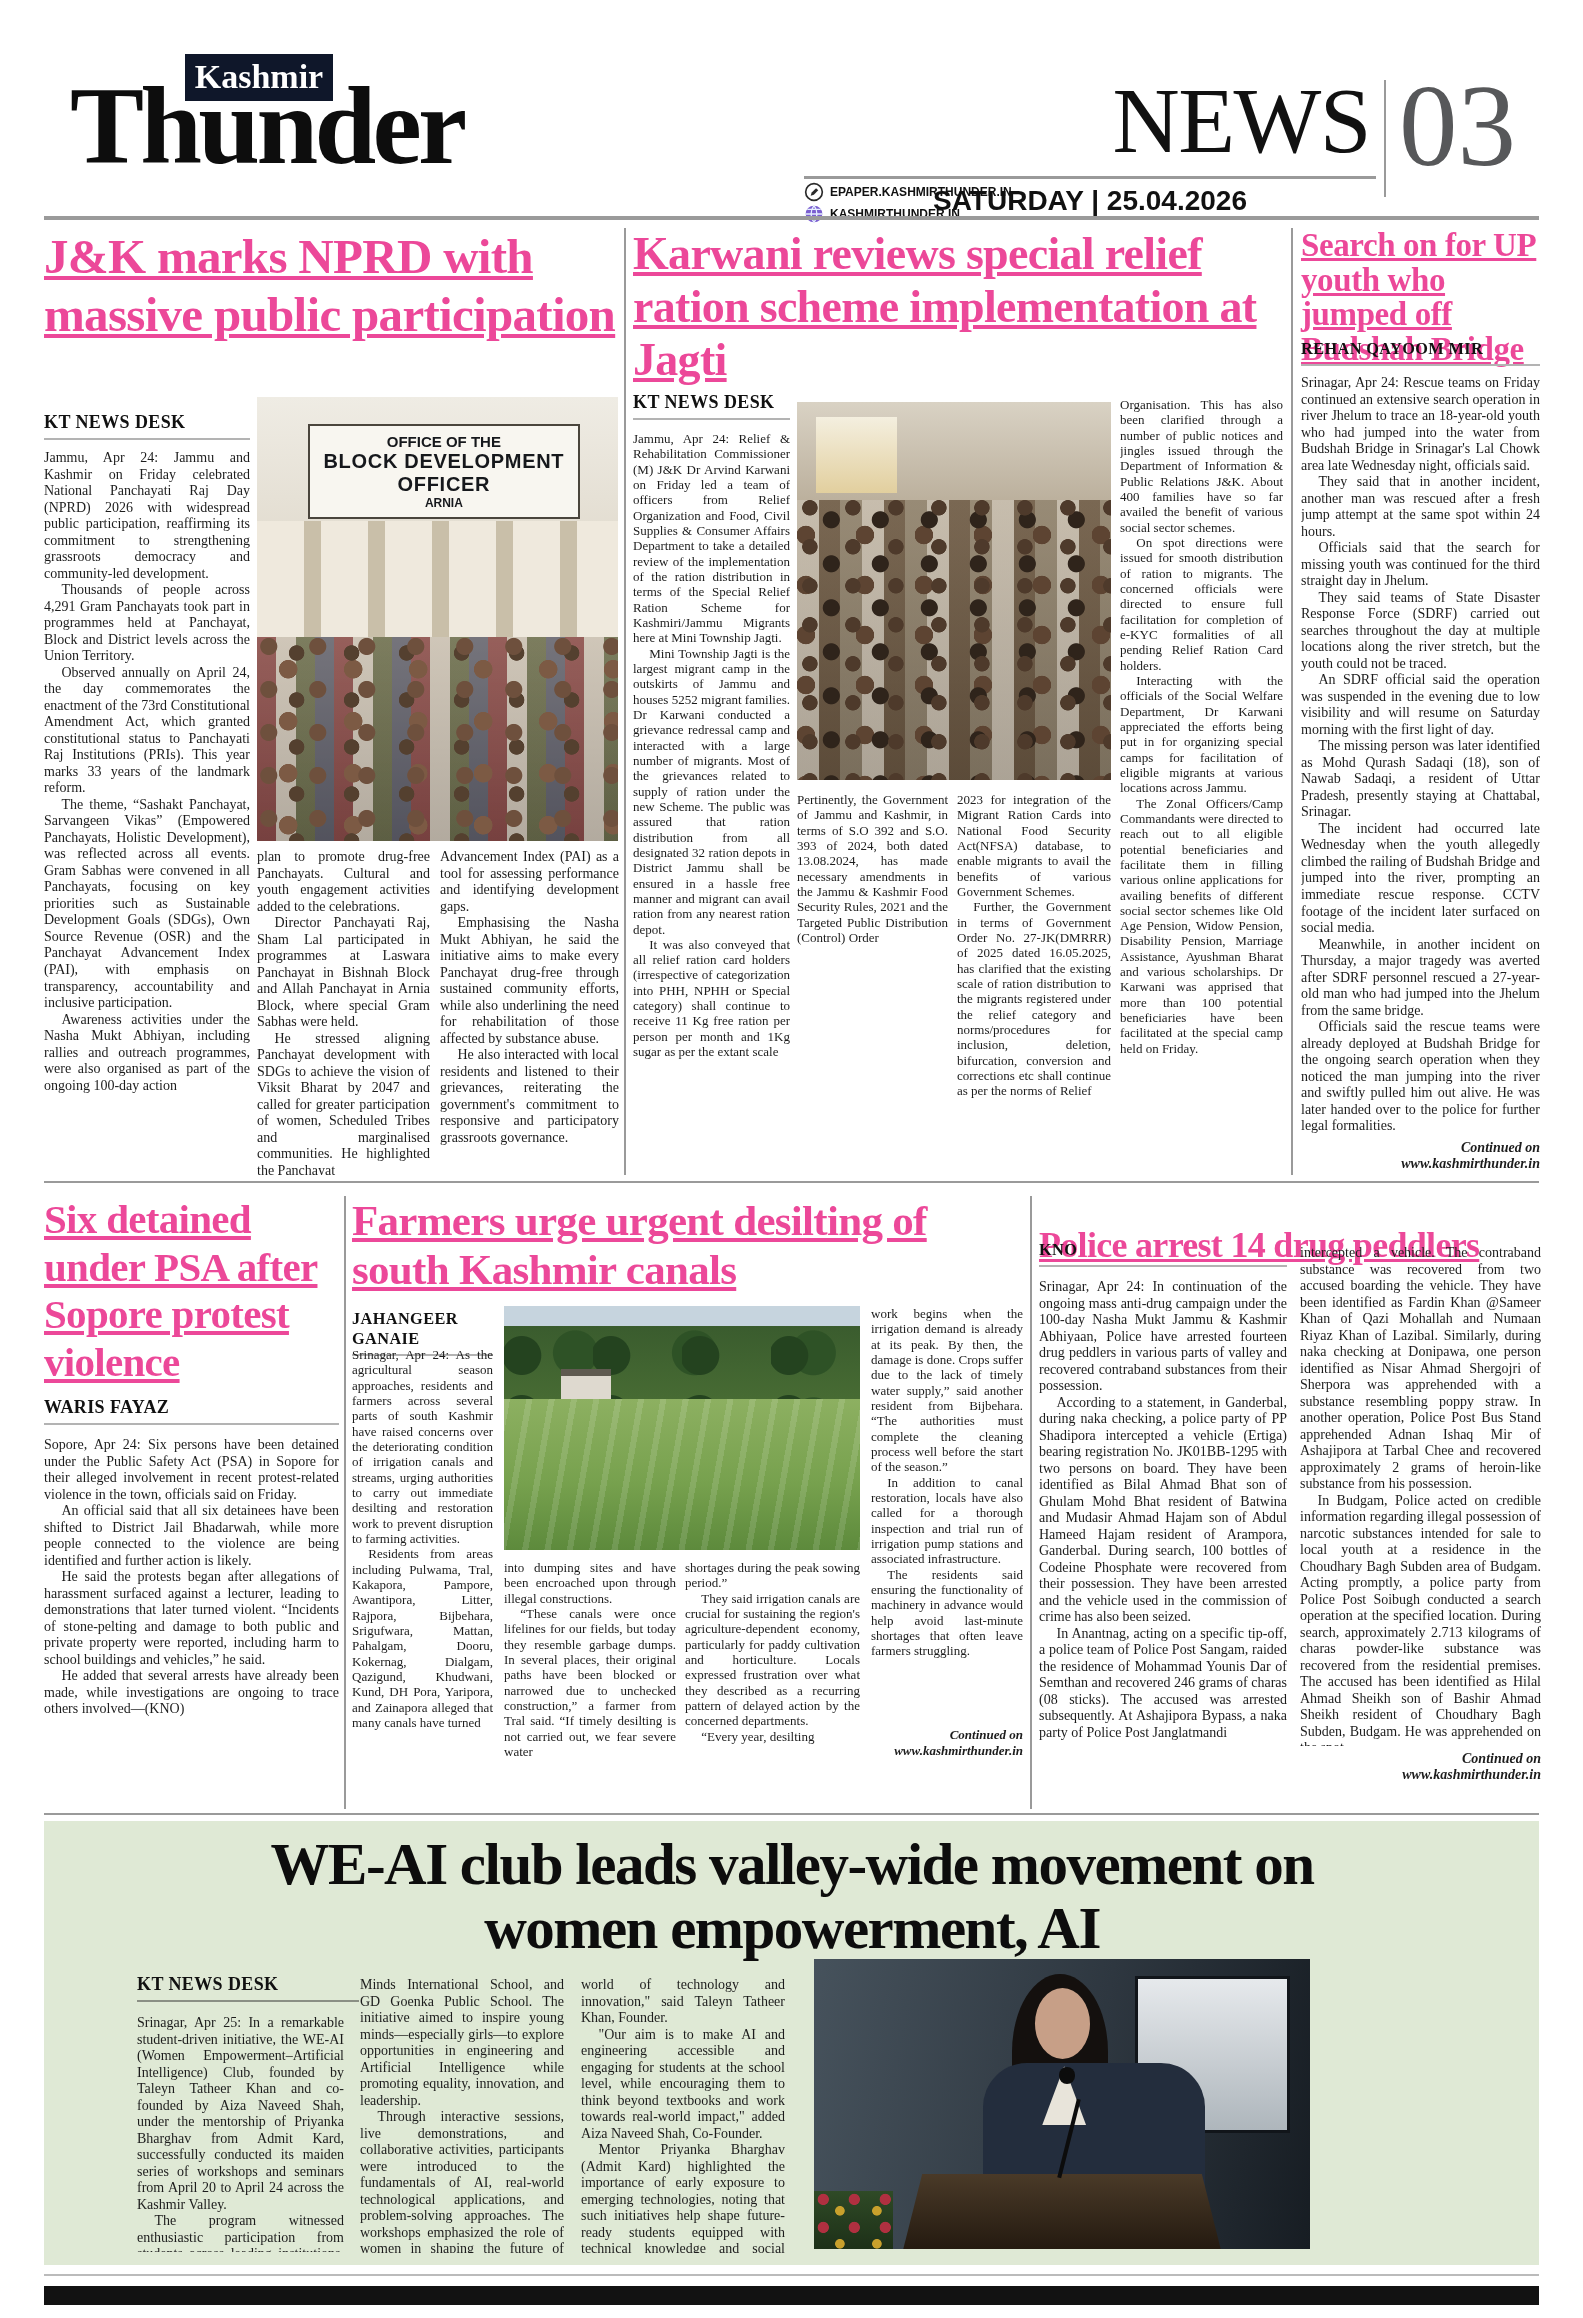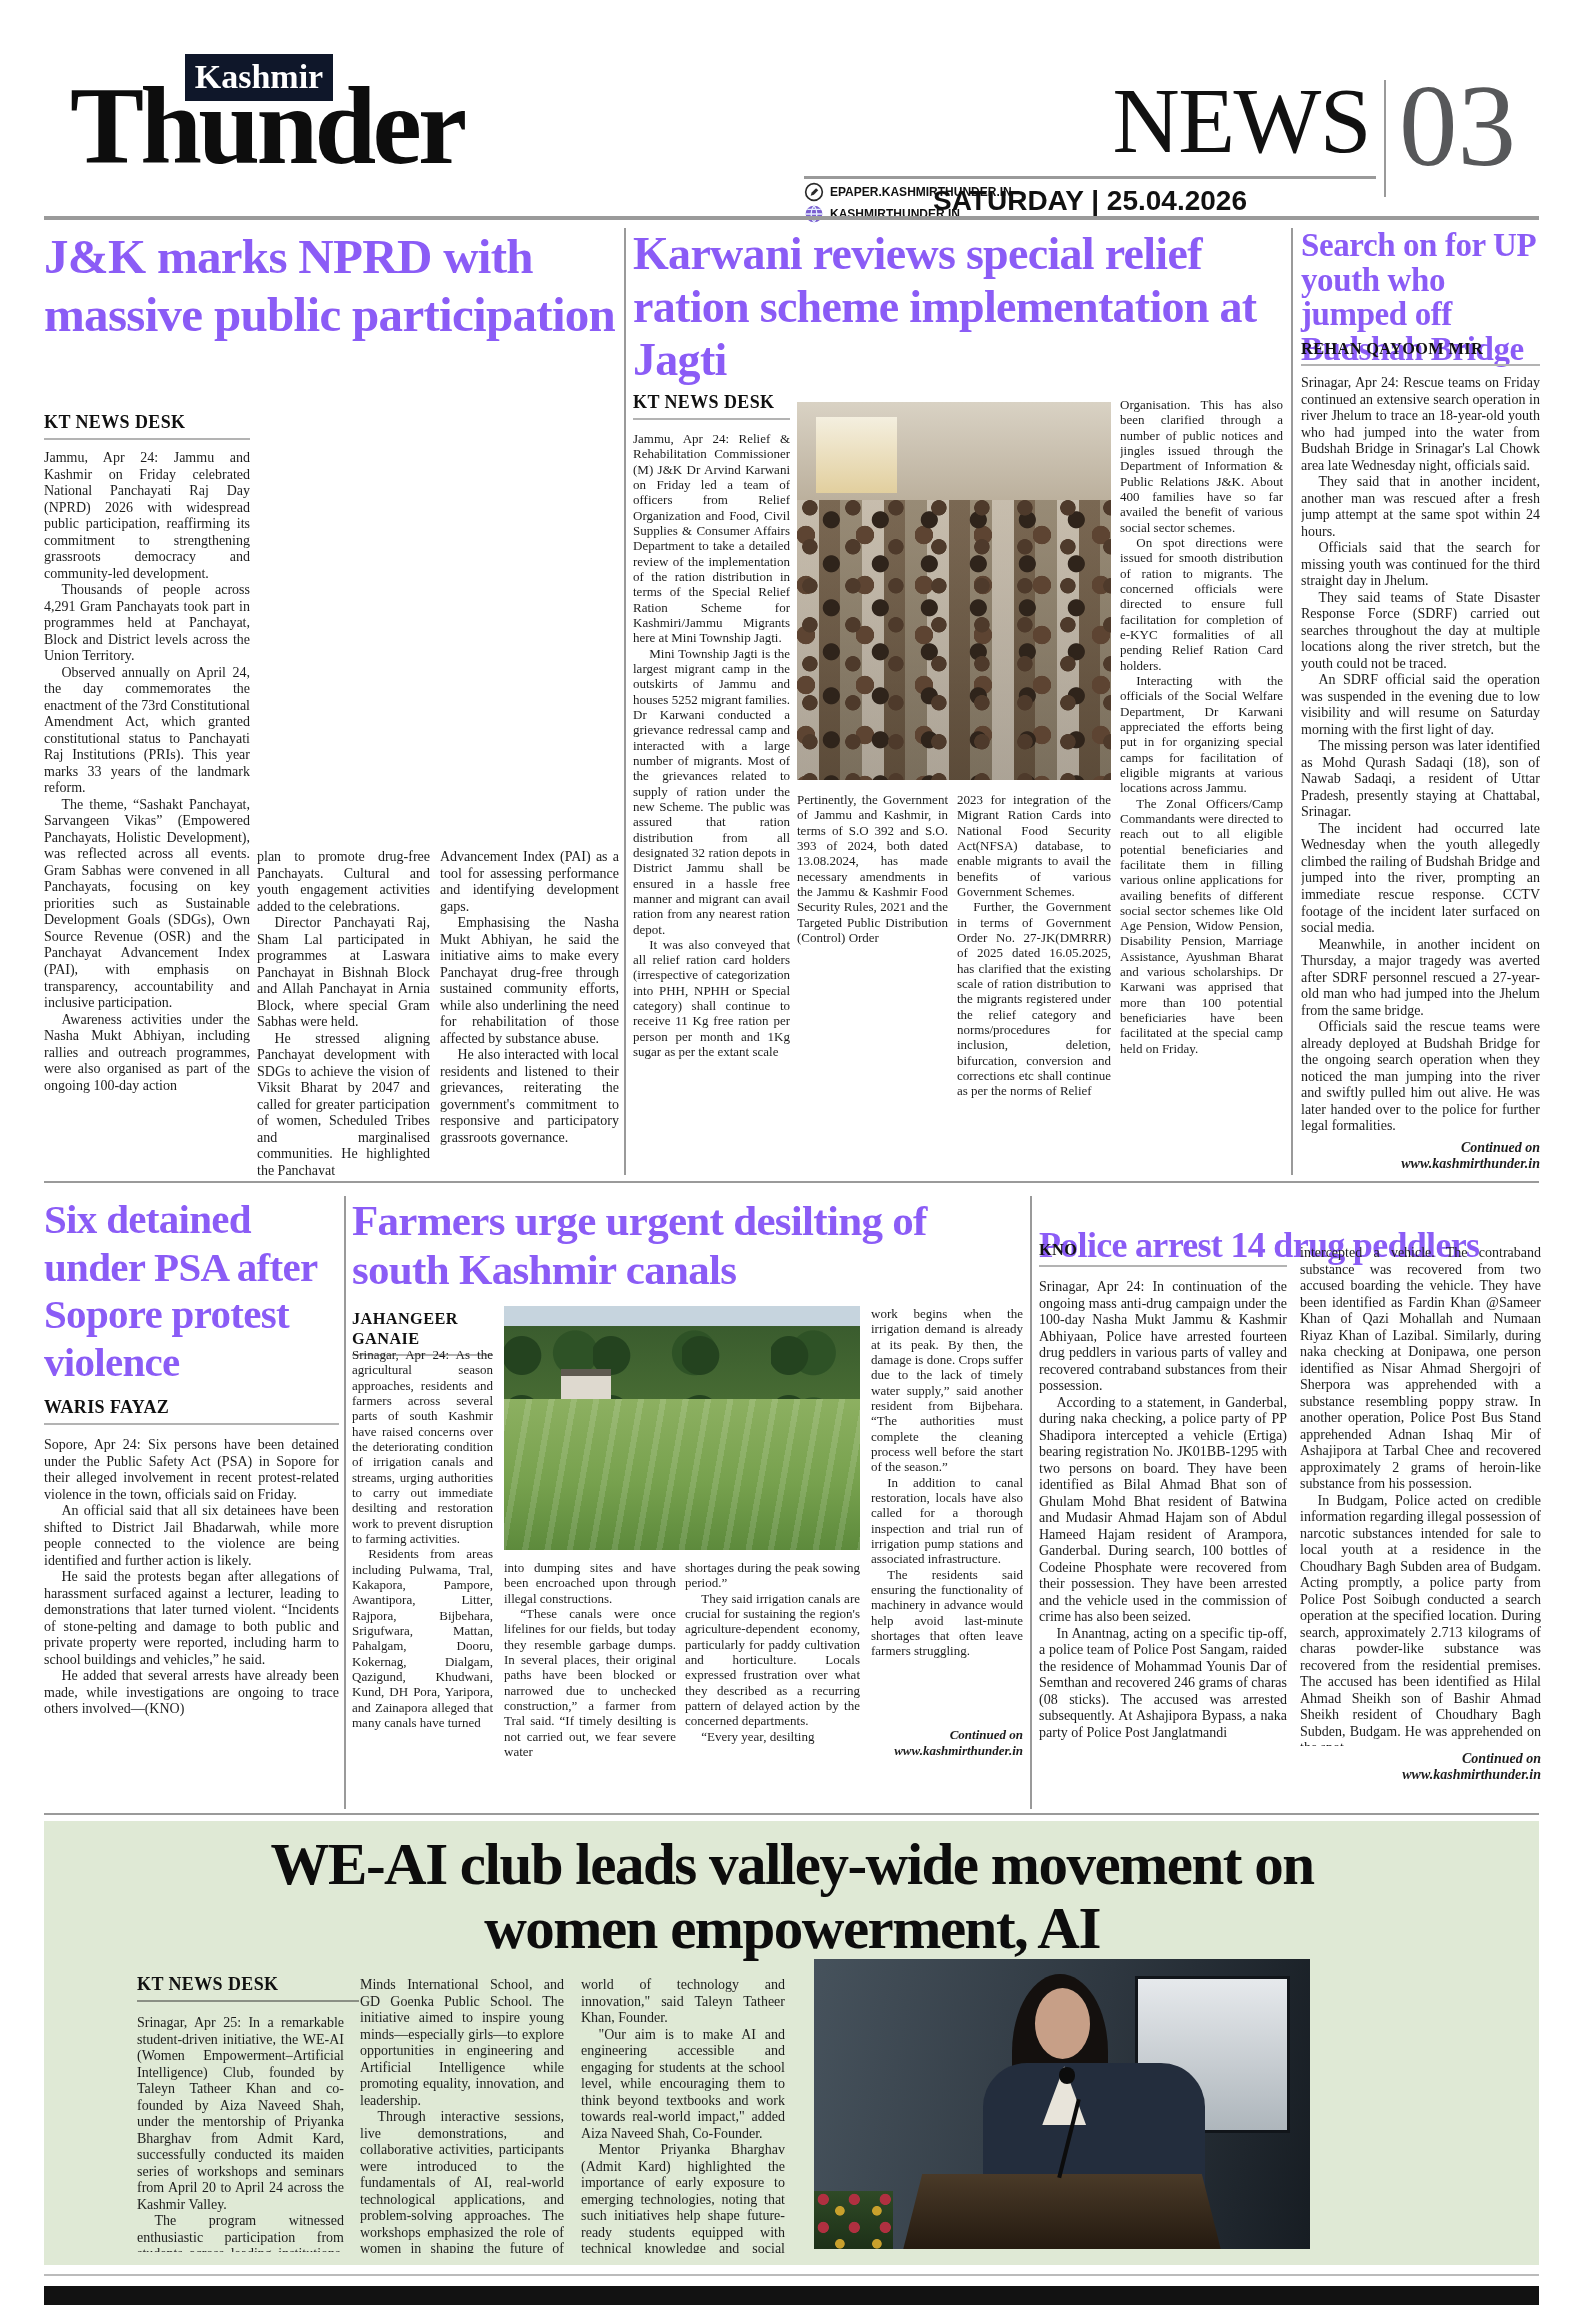--- a/index.html
+++ b/index.html
@@ -10,21 +10,21 @@
   .logo-main{font-family:"Liberation Serif",serif;font-weight:bold;font-size:111px;line-height:1;letter-spacing:-3.7px;color:#0d0d0d;}
   .logo-box{position:absolute;background:#0f172a;color:#fff;display:flex;align-items:center;justify-content:center;font-family:"Liberation Serif",serif;font-size:34px;font-weight:bold;}
   .news-title{font-family:"Liberation Serif",serif;font-size:93px;line-height:1;color:#111;text-align:right;letter-spacing:-1.5px;}
   .page-num{font-family:"Liberation Serif",serif;font-size:117px;line-height:1;color:#57585a;}
   .date-line{font-family:"Liberation Sans",sans-serif;font-weight:bold;font-size:28px;color:#111;text-align:right;letter-spacing:0px;}
   .mast-url{font-family:"Liberation Sans",sans-serif;font-weight:bold;font-size:12px;color:#111;display:flex;align-items:center;gap:6px;line-height:22px;}
   .hline{background:#9a9a9a;}
   .vline{background:#9a9a9a;}
 
   
-  .headline{font-family:"Liberation Serif",serif;font-weight:bold;color:#8b5cf6;letter-spacing:-0.7px;}
+  .headline{font-family:"Liberation Serif",serif;font-weight:bold;color:#ec4899;letter-spacing:-0.7px;text-decoration:underline;}
   .byline{font-family:"Liberation Serif",serif;font-weight:bold;font-size:18px;letter-spacing:0.4px;color:#111;border-bottom:2.2px solid #b3b3b3;padding-bottom:5.2px;}
   .body{font-size:14px;line-height:1.18;text-align:justify;overflow:hidden;}
   .body p{margin:0;}
   .body p + p{text-indent:1.25em;}
   .narrow{font-size:13px;}
   .continued{font-style:italic;font-weight:bold;text-align:right;font-size:14px;margin-top:4.4px;}
   .continued span{display:block;}
 
   
   .photo{position:absolute;overflow:hidden;background:#cfcabe;}
@@ -122,20 +122,30 @@
     <div class="headline" style="font-size:49px;line-height:1.18;">J&amp;K marks NPRD with massive public participation</div>
     <div class="abs byline" style="left:0;top:184px;width:206px;">KT NEWS DESK</div>
     <div class="abs body" style="left:0;top:222px;width:206px;height:724px;">
         <p>Jammu, Apr 24: Jammu and Kashmir on Friday celebrated National Panchayati Raj Day (NPRD) 2026 with widespread public participation, reaffirming its commitment to strengthening grassroots democracy and community-led development.</p>
         <p>Thousands of people across 4,291 Gram Panchayats took part in programmes held at Panchayat, Block and District levels across the Union Territory.</p>
         <p>Observed annually on April 24, the day commemorates the enactment of the 73rd Constitutional Amendment Act, which granted constitutional status to Panchayati Raj Institutions (PRIs). This year marks 33 years of the landmark reform.</p>
         <p>The theme, “Sashakt Panchayat, Sarvangeen Vikas” (Empowered Panchayats, Holistic Development), was reflected across all events. Gram Sabhas were convened in all Panchayats, focusing on key priorities such as Sustainable Development Goals (SDGs), Own Source Revenue (OSR) and the Panchayat Advancement Index (PAI), with emphasis on transparency, accountability and inclusive participation.</p>
         <p>Awareness activities under the Nasha Mukt Abhiyan, including rallies and outreach programmes, were also organised as part of the ongoing 100-day action</p>
       </div>
 
+    <div class="photo" style="left:213px;top:169px;width:361px;height:444px;">
+      <div class="pa-building"></div>
+      <div class="pa-sign">
+        <span class="s1">OFFICE OF THE</span>
+        <span class="s2">BLOCK DEVELOPMENT OFFICER</span>
+        <span class="s3">ARNIA</span>
+      </div>
+      <div class="pa-pillars"></div>
+      <div class="crowd" style="height:46%;"></div>
+    </div>
 
     <div class="abs body" style="left:213px;top:621px;width:173px;height:326px;">
         <p>plan to promote drug-free Panchayats. Cultural and youth engagement activities added to the celebrations.</p>
         <p>Director Panchayati Raj, Sham Lal participated in programmes at Laswara Panchayat in Bishnah Block and Allah Panchayat in Arnia Block, where special Gram Sabhas were held.</p>
         <p>He stressed aligning Panchayat development with SDGs to achieve the vision of Viksit Bharat by 2047 and called for greater participation of women, Scheduled Tribes and marginalised communities. He highlighted the Panchayat</p>
       </div>
     <div class="abs body" style="left:396px;top:621px;width:179px;height:326px;">
         <p>Advancement Index (PAI) as a tool for assessing performance and identifying development gaps.</p>
         <p>Emphasising the Nasha Mukt Abhiyan, he said the initiative aims to make every Panchayat drug-free through sustained community efforts, while also underlining the need for rehabilitation of those affected by substance abuse.</p>
         <p>He also interacted with local residents and listened to their grievances, reiterating the government's commitment to responsive and participatory grassroots governance.</p>

